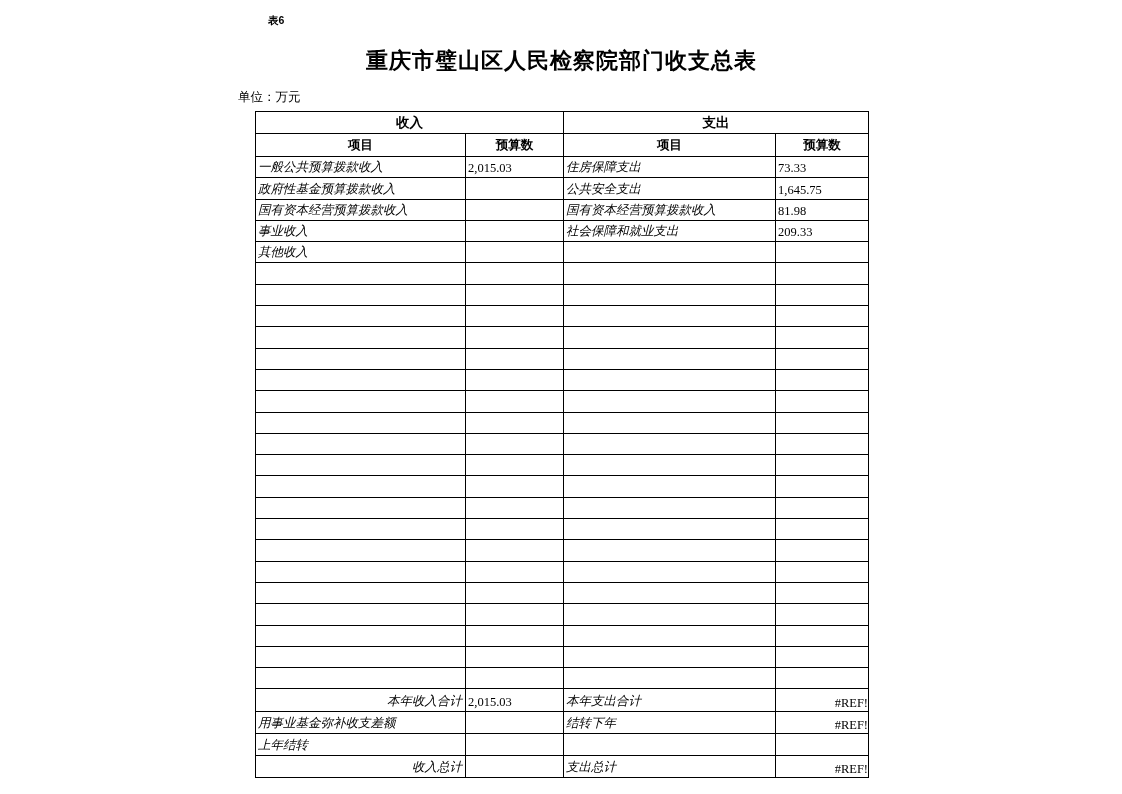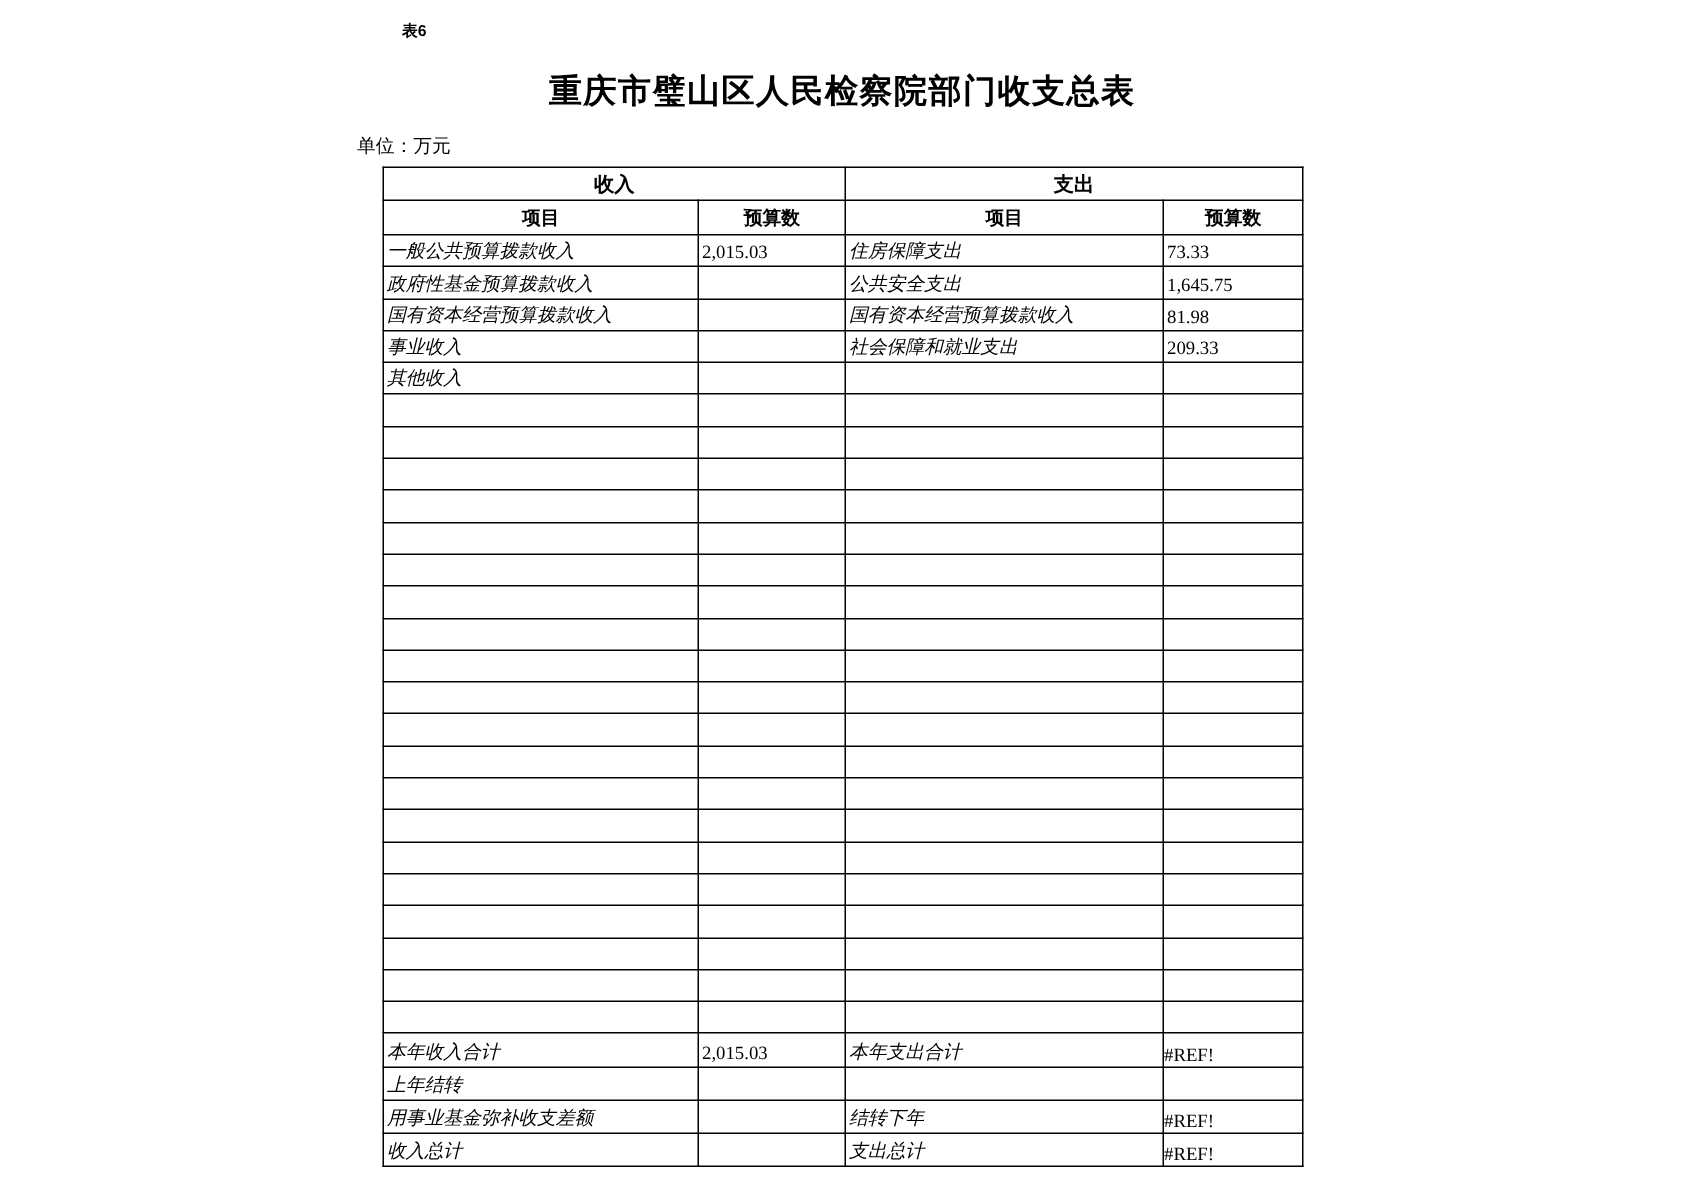--- a/index.html
+++ b/index.html
@@ -65,21 +65,21 @@
     font-weight: bold;
     text-align: center;
     vertical-align: middle;
   }
   tr.section-row th { height: 21px; font-size: 13.5px; margin-top: 46px; }
   tr.colhead-row th { height: 22px; font-size: 12.5px; }
   #body-rows td   { height: 19.3px; vertical-align: bottom; }
   #footer-rows td { height: 20.2px; vertical-align: bottom; }
   td.item { text-align: left;  padding: 0 3px 1px 2px; font-style: italic; }
   td.num  { padding: 0 3px 1px 2px; }
-  td.center { text-align: left; }
+  td.center { text-align: right; }
 </style>
 </head>
 <body>
 
 <div class="sheet-label">表6</div>
 
 <div class="page-title">重庆市璧山区人民检察院部门收支总表</div>
 
 <div class="unit-note">单位：万元</div>
 
@@ -255,31 +255,31 @@
       </tr>
     </tbody>
   <tbody id="footer-rows">
       <tr>
         <td class="item center">本年收入合计</td>
         <td class="num">2,015.03</td>
         <td class="item">本年支出合计</td>
         <td class="center">#REF!</td>
       </tr>
       <tr>
-        <td class="item">上年结转</td>
-        <td class="num"></td>
-        <td class="item"></td>
-        <td class="center"></td>
-      </tr>
-      <tr>
         <td class="item">用事业基金弥补收支差额</td>
         <td class="num"></td>
         <td class="item">结转下年</td>
         <td class="center">#REF!</td>
       </tr>
       <tr>
+        <td class="item">上年结转</td>
+        <td class="num"></td>
+        <td class="item"></td>
+        <td class="center"></td>
+      </tr>
+      <tr>
         <td class="item center">收入总计</td>
         <td class="num"></td>
         <td class="item">支出总计</td>
         <td class="center">#REF!</td>
       </tr>
     </tbody>
 </table>
 
 </body></html>

